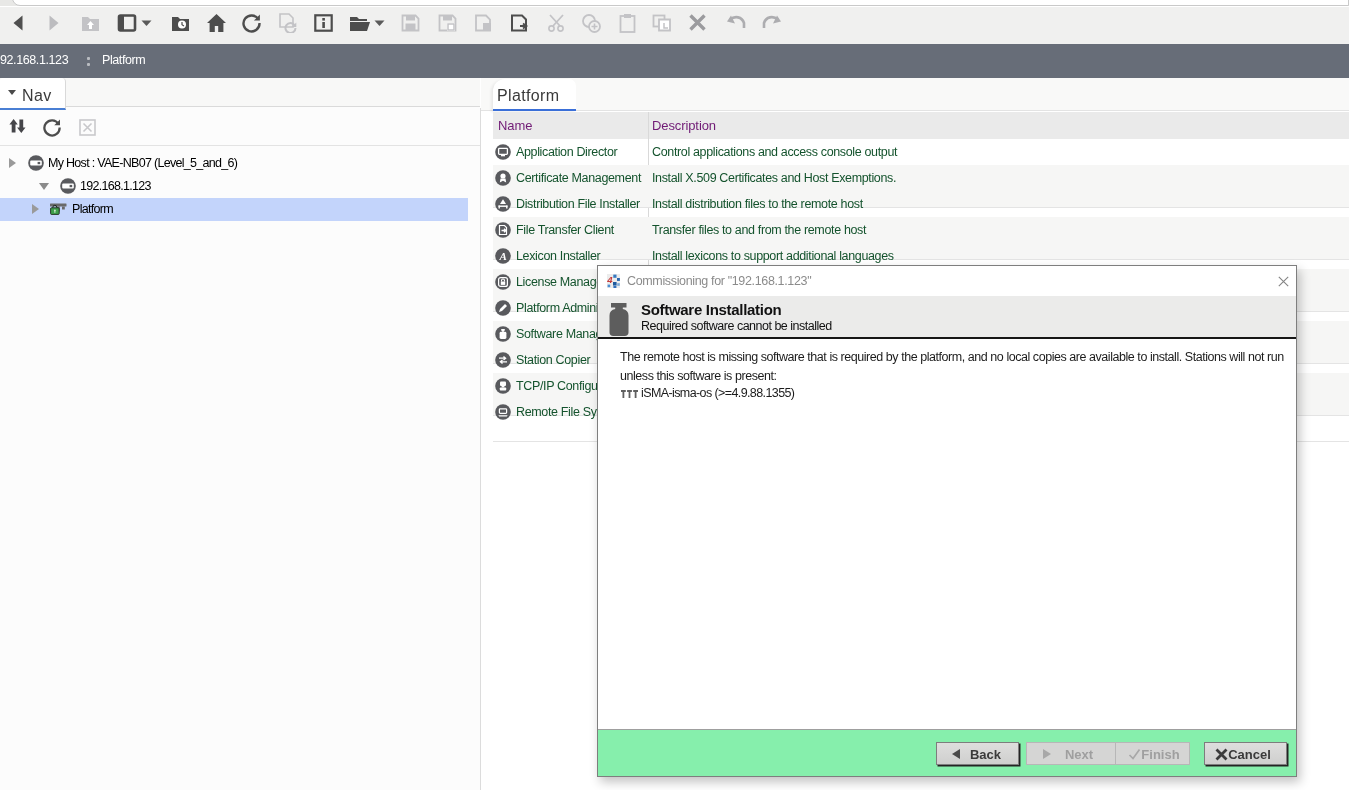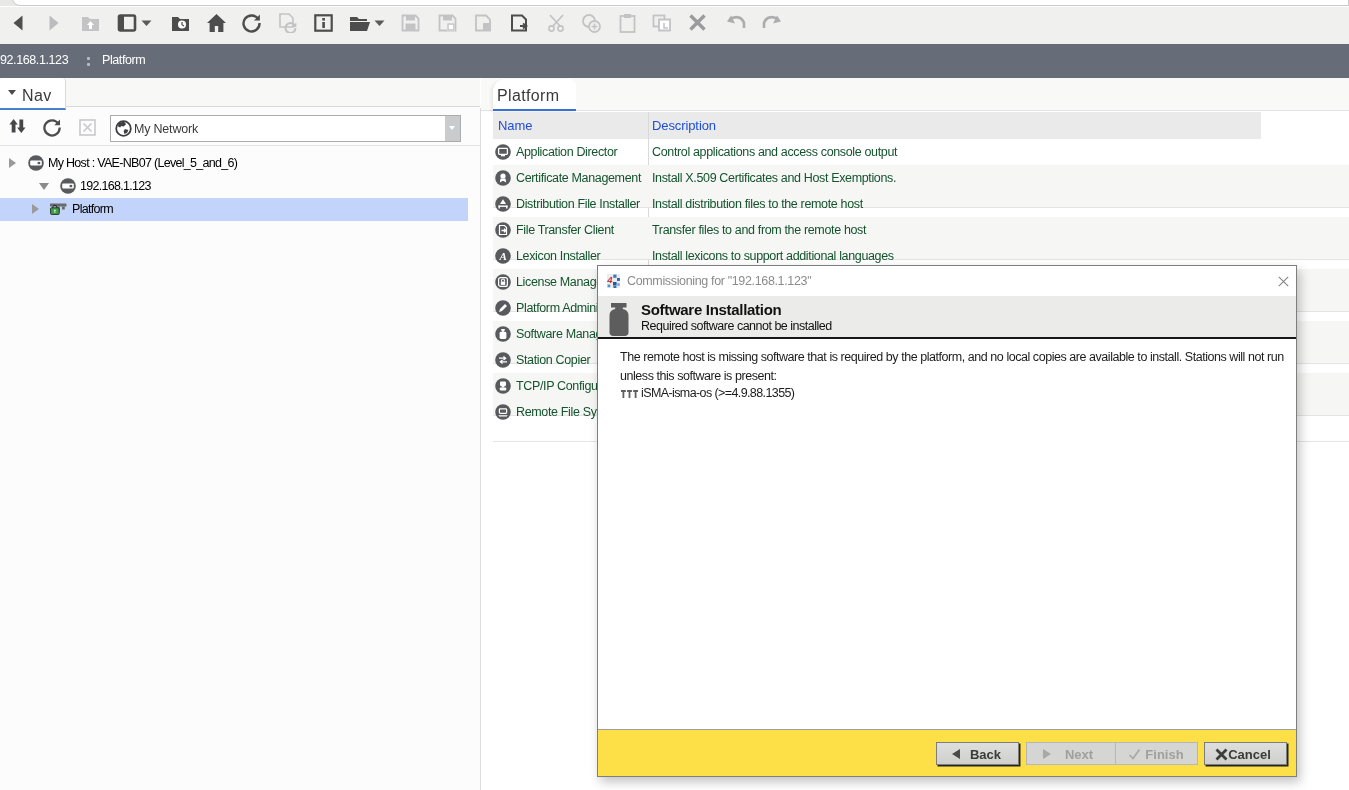--- a/index.html
+++ b/index.html
@@ -32,40 +32,40 @@
 .tarrow { position:absolute; width:0; height:0; }
 .tarrow.r { border-top:5px solid transparent; border-bottom:5px solid transparent; border-left:7px solid #9a9a9a; }
 .tarrow.d { border-left:5px solid transparent; border-right:5px solid transparent; border-top:7px solid #8b8b8b; }
 
 #rpanel { left:481px; top:78px; width:868px; height:712px; background:#fff; }
 #rtabs { position:absolute; left:0px; top:0px; width:868px; height:33px; background:#f9f9f8; border-bottom:1px solid #e3e3e3; }
 #rtab { position:absolute; left:12px; top:1px; width:83px; height:32px; background:#fff; border-radius:12px 7px 0 0; border-bottom:2px solid #3a6fd8; box-shadow:-2px 1px 3px rgba(0,0,0,0.07); }
 #rtab .txt { position:absolute; left:4px; top:8px; font-size:16px; color:#3a3a3a; letter-spacing:0.35px; }
 
 #tbl { position:absolute; left:12px; top:34px; width:856px; }
-#thead { position:absolute; left:0; top:0; width:768px; height:27px; background:#eaeaea; font-size:13px; color:#1d4ed8; letter-spacing:-0.1px; }
+#thead { position:absolute; left:0; top:0; width:856px; height:27px; background:#eaeaea; font-size:13px; color:#701a75; letter-spacing:-0.1px; }
 #thead .c1 { position:absolute; left:5px; top:6px; }
 #thead .c2 { position:absolute; left:159px; top:6px; }
 #tvline { position:absolute; left:155px; top:0px; width:1px; height:313px; background:#d9d9d9; }
 .row { position:absolute; left:0; width:856px; height:43px; border-bottom:1px solid #e4e4e4; font-size:12.5px; color:#14532d; letter-spacing:-0.35px; }
 .row.alt { background:#f6f6f5; }
 .row .nm { position:absolute; left:23px; top:6px; white-space:nowrap; }
 .row .ds { position:absolute; left:159px; top:6px; white-space:nowrap; }
 .cico { position:absolute; left:2px; top:5px; width:16px; height:16px; }
 
 #dlg { left:597px; top:265px; width:700px; height:512px; background:#fff; border:1px solid #7e7e7e; box-shadow:3px 5px 10px rgba(0,0,0,0.24); }
 #dtitle { position:absolute; left:0; top:0; width:698px; height:30px; background:#fff; }
 #dtitle .txt { position:absolute; left:29px; top:8px; font-size:12.5px; color:#8b8b8b; letter-spacing:-0.35px; }
 #dhead { position:absolute; left:0; top:30px; width:698px; height:43px; background:#ebebea; border-bottom:2px solid #161616; }
 #dhead .h1 { position:absolute; left:43px; top:5px; font-size:15px; font-weight:bold; color:#111; letter-spacing:-0.3px; }
 #dhead .h2 { position:absolute; left:43px; top:23px; font-size:12.5px; color:#111; letter-spacing:-0.5px; }
 #dbody { position:absolute; left:0; top:75px; width:698px; height:388px; background:#fff; font-size:12.5px; color:#1c1c1c; letter-spacing:-0.45px; }
 #dbody .p { position:absolute; left:14px; top:7px; line-height:18.6px;margin-left:8px; }
 #dbody .mod { position:absolute; left:43px; top:45px; letter-spacing:-0.6px; }
-#dbtns { position:absolute; left:0; top:463px; width:698px; height:47px; background:#fde047; border-top:1px solid #9f9f9f; }
+#dbtns { position:absolute; left:0; top:463px; width:698px; height:47px; background:#86efac; border-top:1px solid #9f9f9f; }
 .btn { position:absolute; top:12px; height:23px; background:linear-gradient(#dededd,#cfcfce); border:1px solid #8a8a8a; font-size:13px; font-weight:bold; color:#3a3a3a; text-align:center; }
 .btn.dark { border-color:#7d7d7d; box-shadow:1.5px 1.5px 0 0 #242424; }
 .btn.dis { background:#d5d5d4; border-color:#b7b7b7; color:#9f9f9f; }
 .btn .t { position:absolute; left:0; right:0; top:4px; }
 </style>
 </head>
 <body>
 <div class="abs" id="topstrip">
     <div class="white"></div>
   </div>
@@ -186,29 +186,20 @@
       <path d="M10.4 1.5 v7.9 H8.1 L12.3 15 L16.5 9.4 h-2.3 V1.5 z" fill="#46464a"></path>
     </svg>
   <svg class="ico" style="left:42px;top:40px" width="20" height="19" viewBox="0 0 21 20">
       <path d="M17.3 6.2 A8 8 0 1 0 18.5 10" stroke="#4d4d4d" stroke-width="2.4" fill="none"></path>
       <path d="M18.9 1.5 v6 h-6 z" fill="#4d4d4d"></path>
     </svg>
   <svg class="ico" style="left:79px;top:41px" width="17" height="17" viewBox="0 0 17 17">
       <rect x="1" y="1" width="15" height="15" fill="none" stroke="#c8c8cb" stroke-width="1.6"></rect>
       <path d="M4.5 4.5 L12.5 12.5 M12.5 4.5 L4.5 12.5" stroke="#c8c8cb" stroke-width="1.6"></path>
     </svg>
-  <div id="combo">
-    <svg class="ico" style="left:4px;top:4px" width="17" height="17" viewBox="0 0 17 17">
-        <circle cx="8.5" cy="8.5" r="7.3" fill="#fff" stroke="#3f3f42" stroke-width="1.8"></circle>
-        <path d="M4 3 C5.8 1.9 8.4 1.7 10 2.4 L11 4.3 L8.7 6.5 L6.1 6 L5.3 7.4 L3 6.4 L3.4 4 z" fill="#3f3f42"></path>
-        <path d="M10 9 L13.3 10 L12.2 12.8 L9.4 13.9 L8.6 11 z" fill="#3f3f42"></path>
-      </svg>
-    <div class="txt">My Network</div>
-    <div class="cbtn"></div>
-  </div>
   <div style="position:absolute;left:0;top:67px;width:480px;height:1px;background:#e3e3e3;"></div>
 
   <div class="trow" style="top:74px;">
     <div class="tarrow r" style="left:9px;top:6px;"></div>
     <svg class="ico" style="left:28px;top:3px" width="16" height="16" viewBox="0 0 16 16">
         <circle cx="8" cy="8" r="7.8" fill="#595a5e"></circle>
         <rect x="2.2" y="5.6" width="11.6" height="4.8" rx="1" fill="#fff"></rect>
         <rect x="9.6" y="6.9" width="2.6" height="2.3" fill="#595a5e"></rect>
       </svg>
     <div class="lbl" style="left:48px;">My Host : VAE-NB07 (Level_5_and_6)</div>
@@ -389,21 +380,21 @@
           <path d="M10 1 L2 6 L10 11 z" fill="#4a4a4a"></path>
         </svg>
       <div class="t" style="padding-left:16px;">Back</div>
     </div>
     <div class="btn dis" id="bnext" style="left:428px;width:90px;">
       <svg class="ico" style="left:14px;top:5px" width="12" height="12" viewBox="0 0 12 12">
           <path d="M2 1 L10 6 L2 11 z" fill="#a8a8a8"></path>
         </svg>
       <div class="t" style="padding-left:16px;">Next</div>
     </div>
-    <div class="btn dis" id="bfinish" style="left:517px;width:83px;">
+    <div class="btn dis" id="bfinish" style="left:517px;width:75px;">
       <svg class="ico" style="left:12px;top:5px" width="13" height="12" viewBox="0 0 13 12">
           <path d="M1.5 7 L5 10.5 L11.5 1.5" stroke="#a8a8a8" stroke-width="1.7" fill="none"></path>
         </svg>
       <div class="t" style="padding-left:16px;">Finish</div>
     </div>
     <div class="btn dark" id="bcancel" style="left:606px;width:83px;">
       <svg class="ico" style="left:9px;top:4px" width="15" height="15" viewBox="0 0 15 15">
           <path d="M2.5 2.5 L12.5 12.5 M12.5 2.5 L2.5 12.5" stroke="#3c3c3c" stroke-width="2.8"></path>
         </svg>
       <div class="t" style="padding-left:8px;">Cancel</div>

